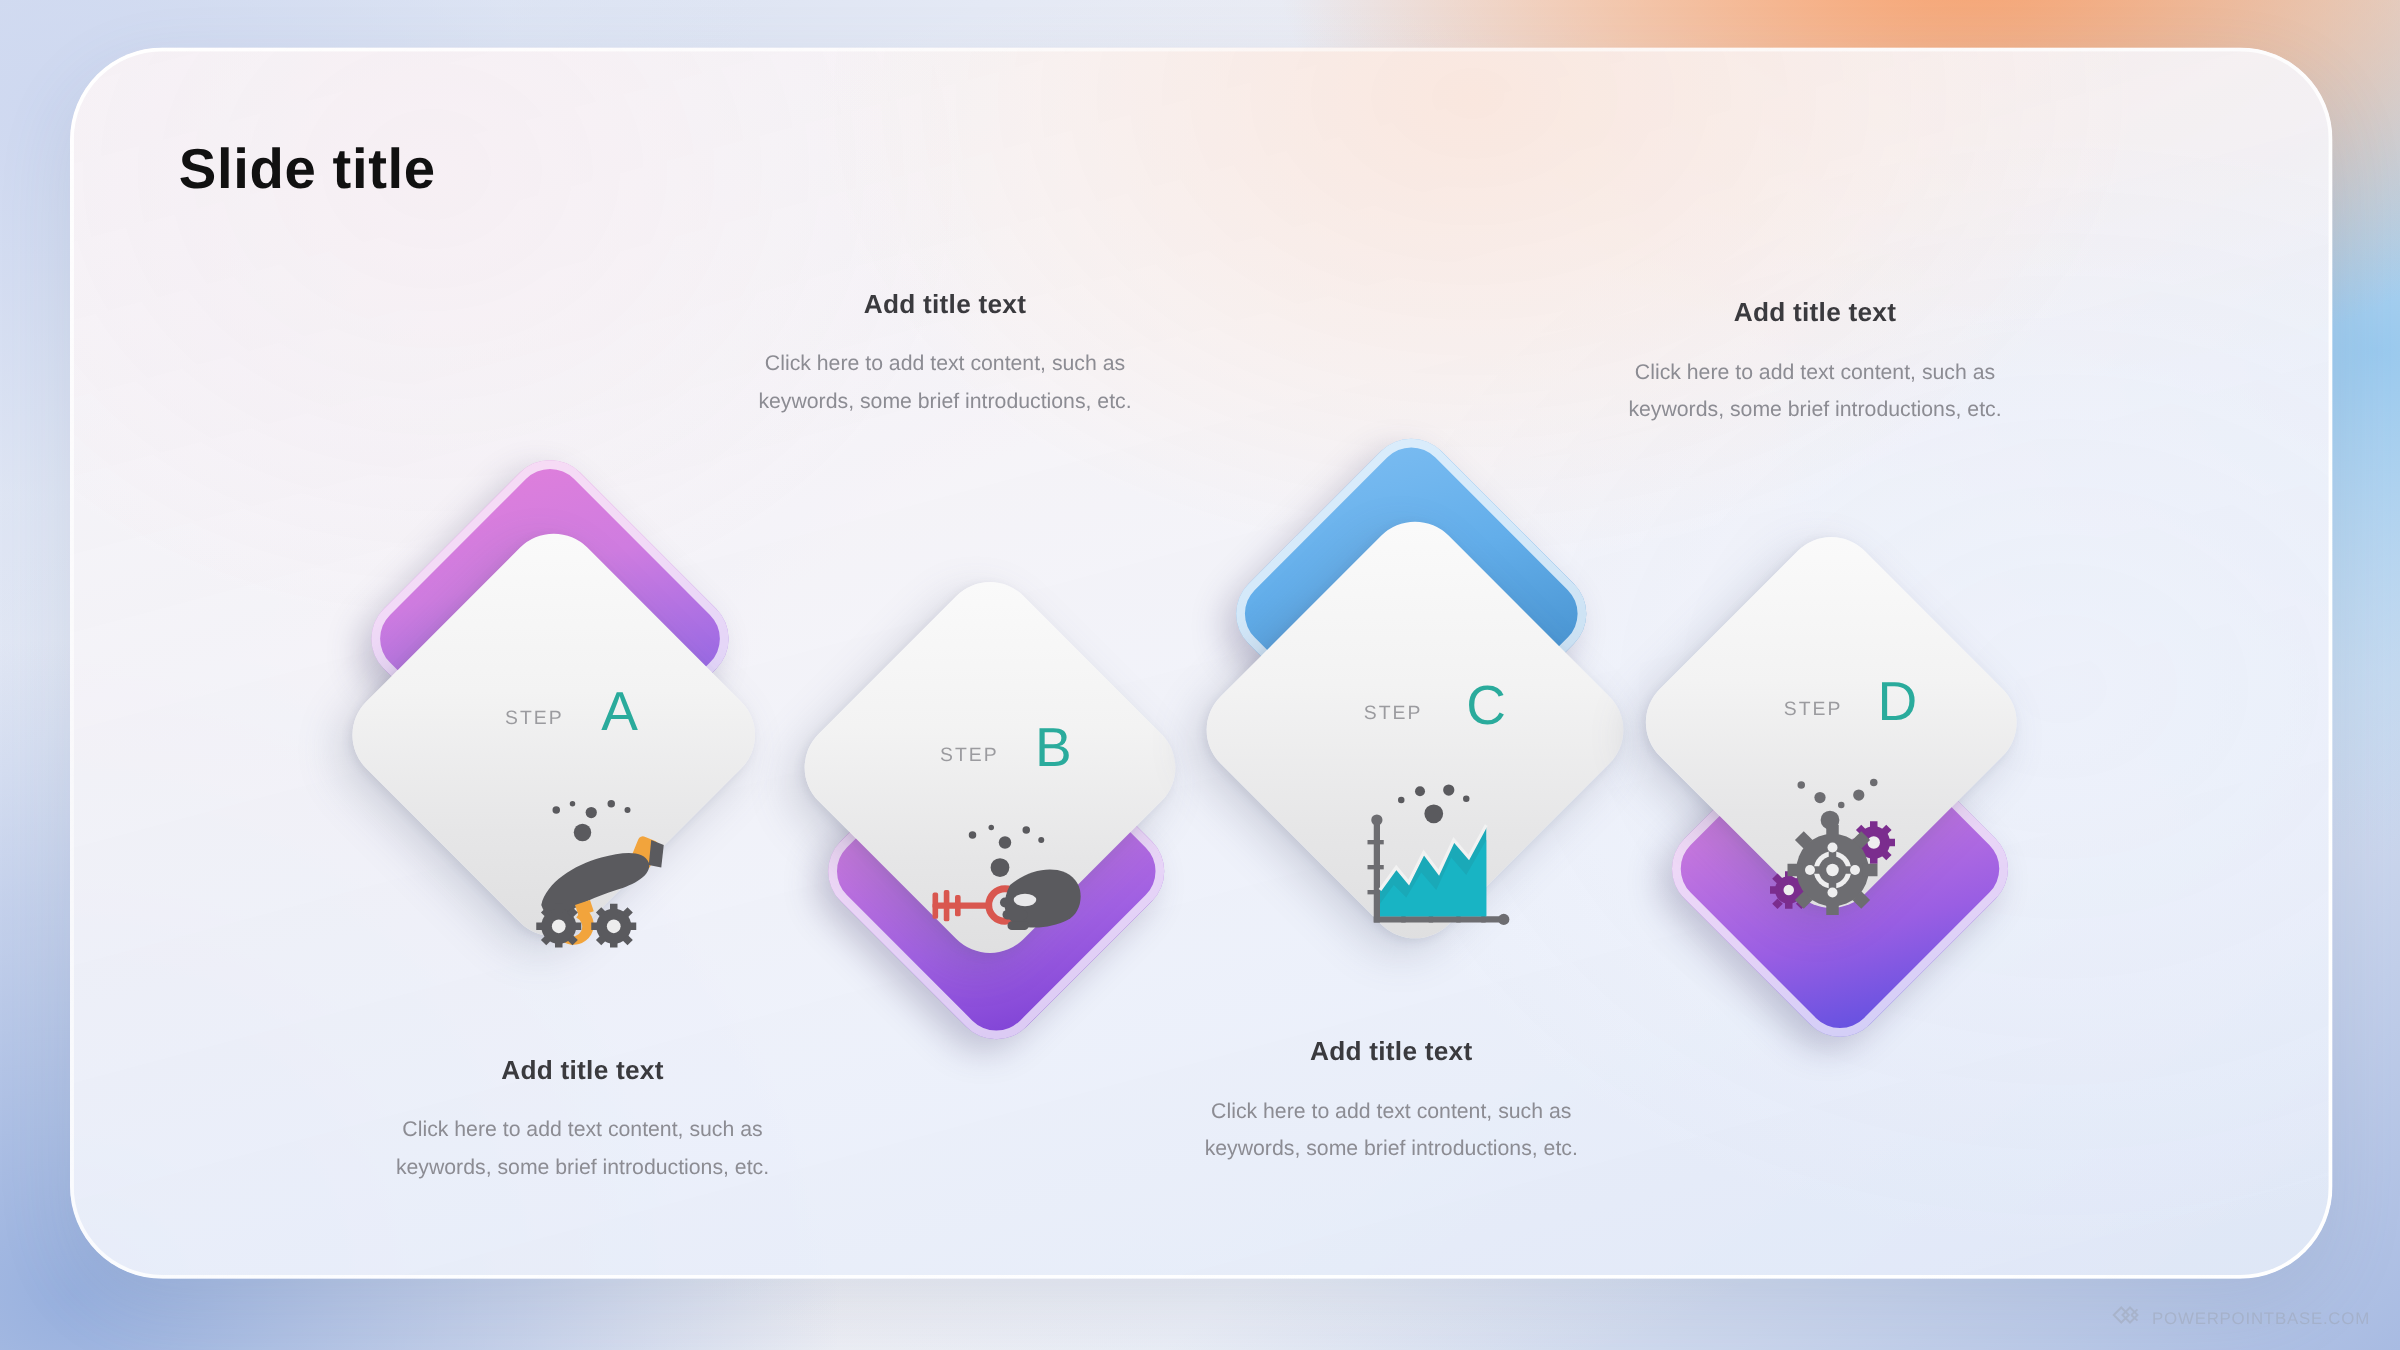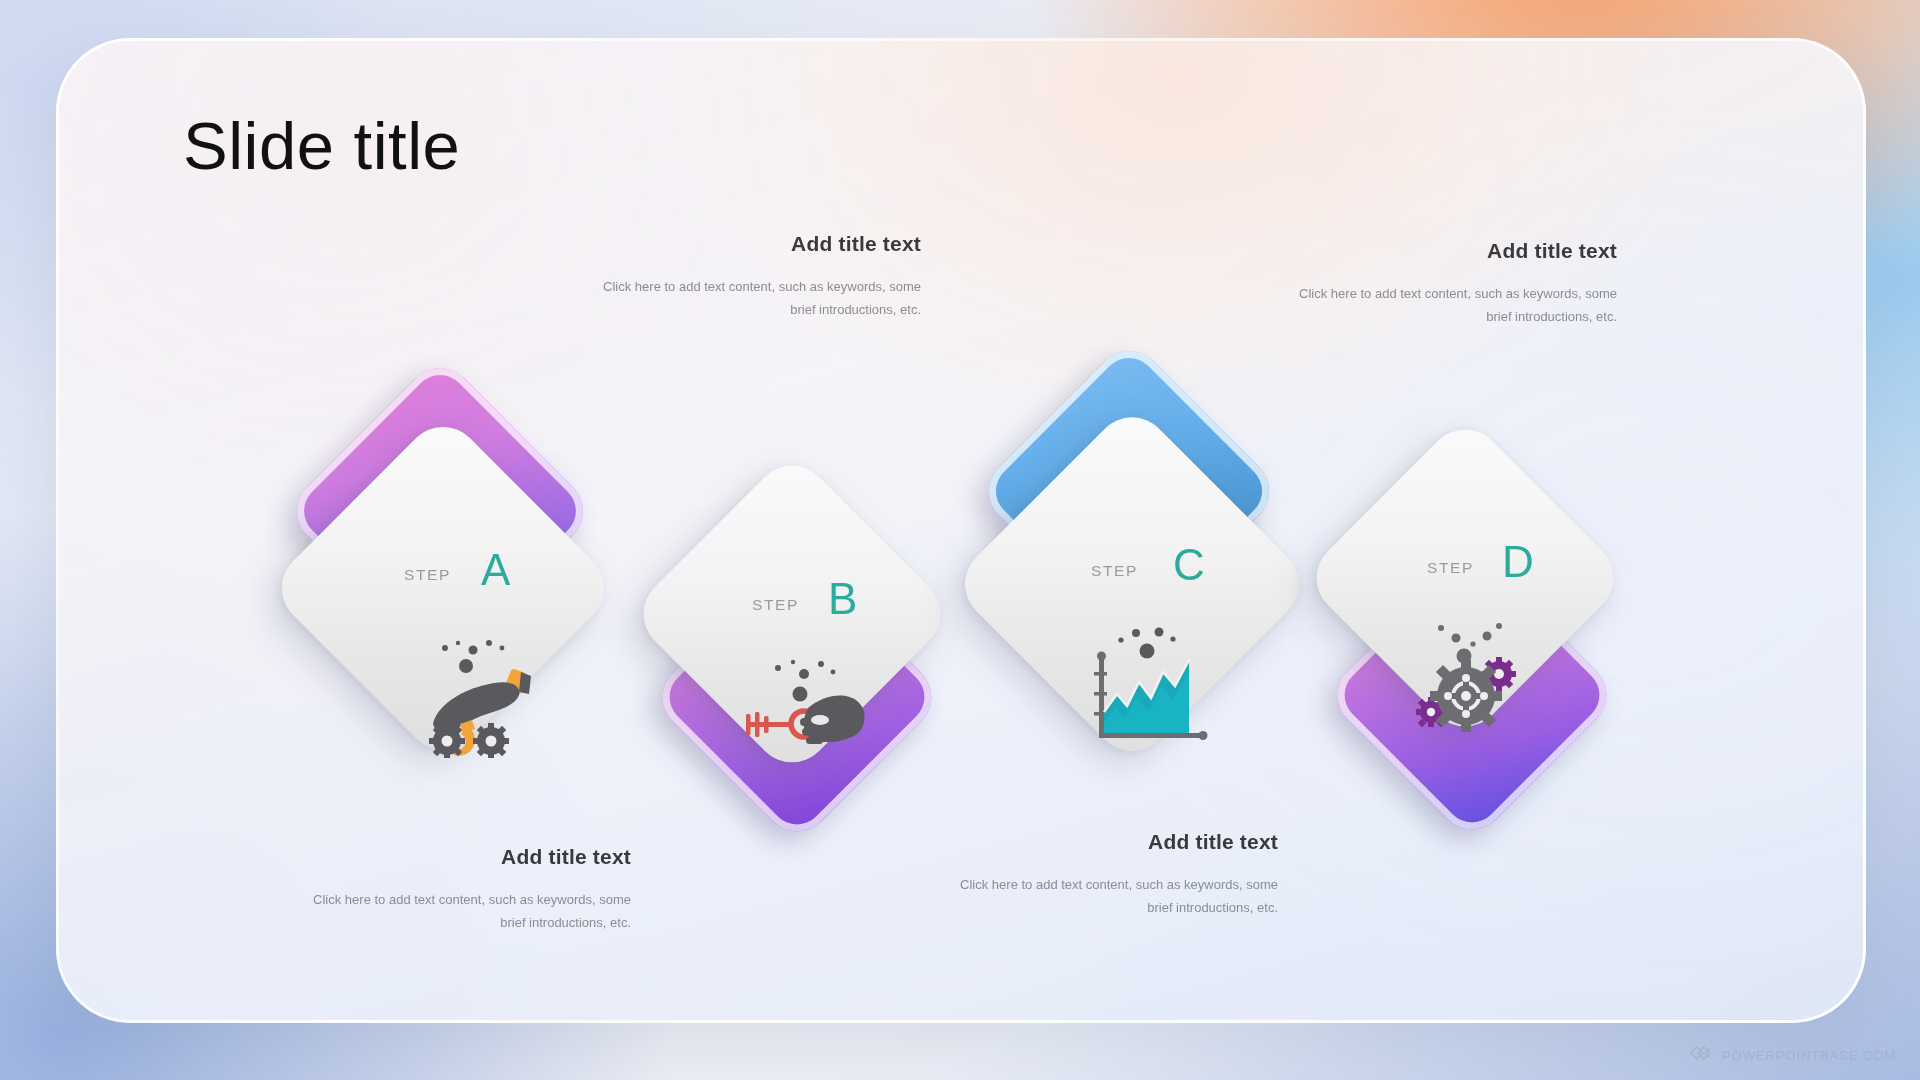--- a/index.html
+++ b/index.html
@@ -39,32 +39,31 @@
     padding:3px;
     background:linear-gradient(150deg,rgba(255,255,255,.98) 0%,rgba(255,255,255,.55) 30%,rgba(255,255,255,.92) 58%,rgba(255,255,255,1) 100%);
     -webkit-mask:linear-gradient(#000 0 0) content-box, linear-gradient(#000 0 0);
     -webkit-mask-composite:xor; mask-composite:exclude;
     pointer-events:none;
   }
 
   
   .slide-title{
     position:absolute; left:143px; top:112px;
-    font-size:67px; font-weight:400; color:#111; letter-spacing:.5px;
+    font-size:45px; font-weight:700; color:#111; letter-spacing:.5px;
     line-height:1;
-    margin-left:40px;
-  }
-
-  
-  .tblock{ position:absolute; width:330px; text-align:right; }
+  }
+
+  
+  .tblock{ position:absolute; width:330px; text-align:center; }
   .tblock .t-head{
     font-size:21px; font-weight:bold; color:#3a3a3e; margin-bottom:20px; letter-spacing:.2px;
   }
   .tblock .t-body{
-    font-size:13px; color:#8c8c93; line-height:1.75;
+    font-size:17px; color:#8c8c93; line-height:1.75;
   }
   #blk-b{ left:591px;  top:232px; }
   #blk-d{ left:1287px; top:239px; }
   #blk-a{ left:301px;  top:845px; }
   #blk-c{ left:948px;  top:830px; }
 
   
   .chain{ position:absolute; left:0; top:0; width:1920px; height:1080px; }
 
   .dia{ position:absolute; transform:rotate(45deg); }

